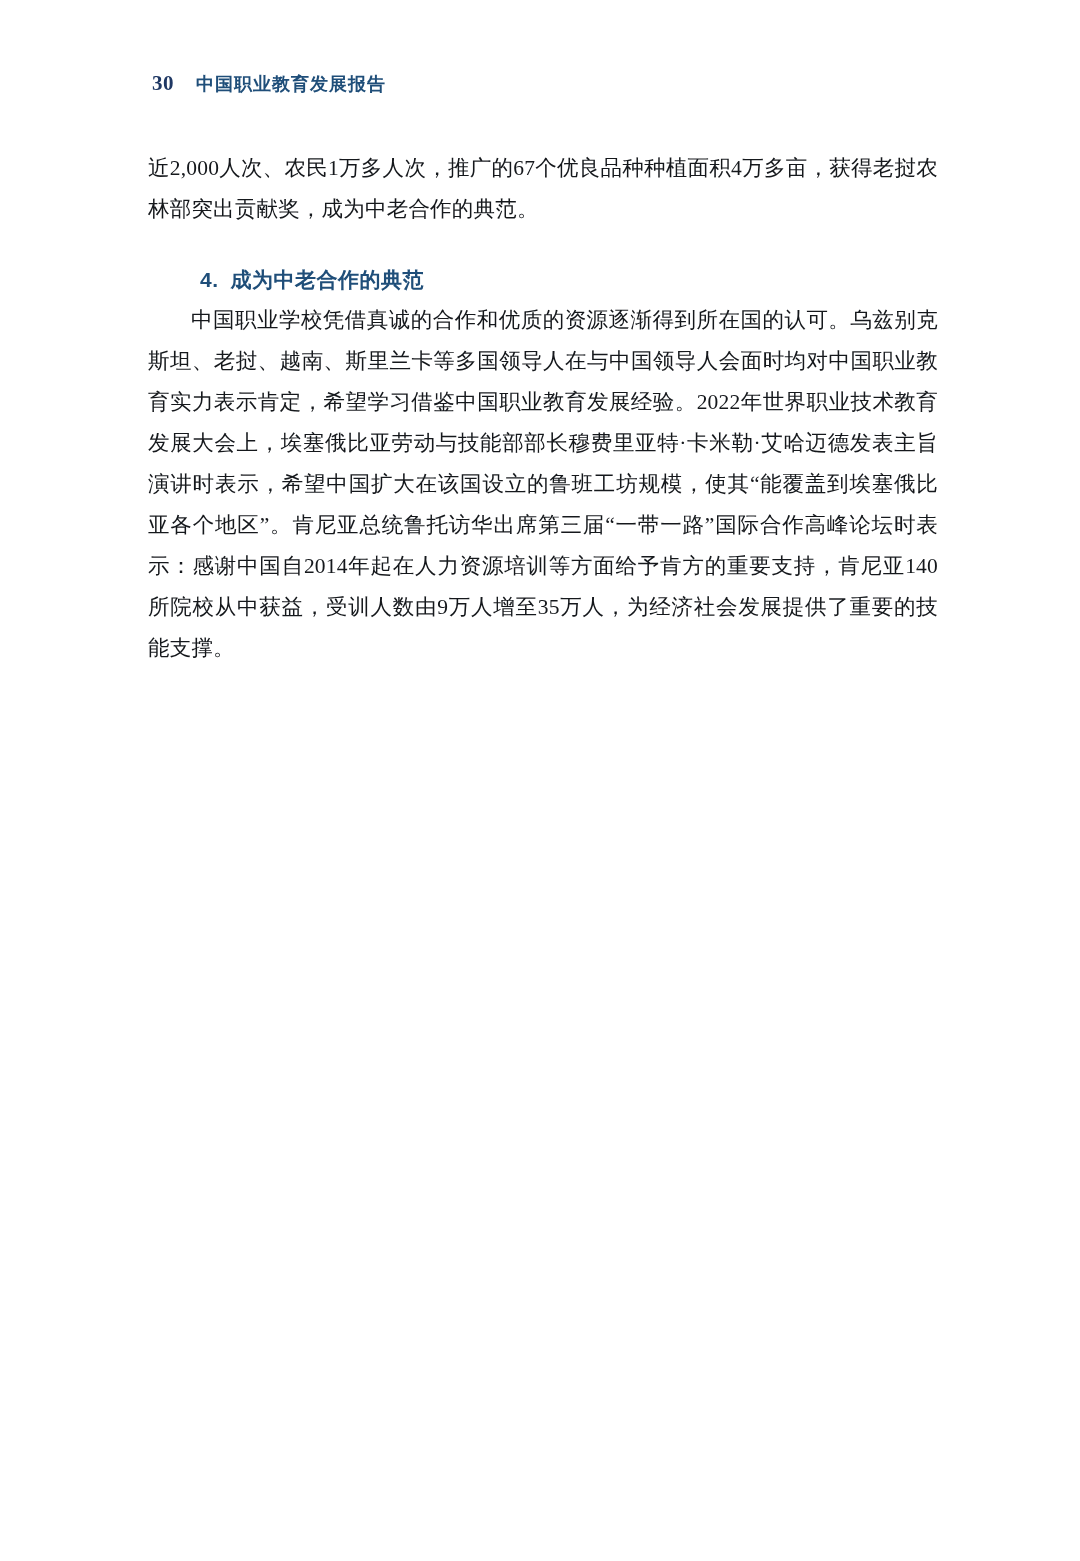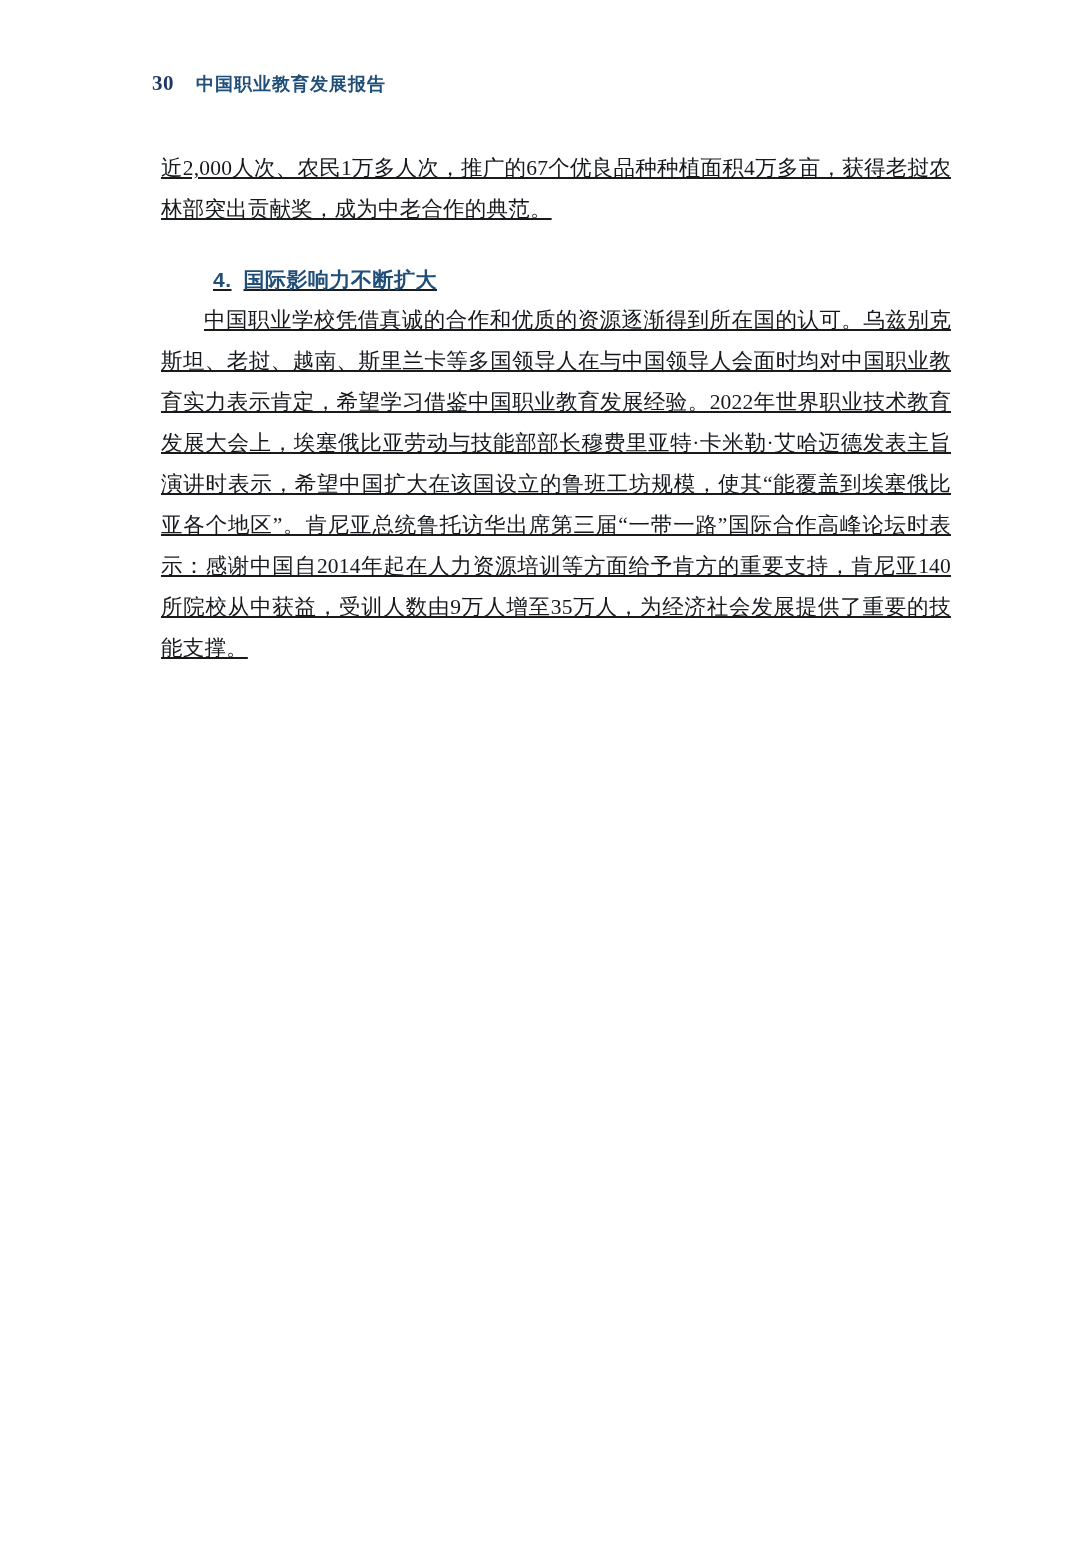--- a/index.html
+++ b/index.html
@@ -42,23 +42,22 @@
     font-family: "Liberation Sans", "DejaVu Sans", sans-serif;
     font-size: 18px;
     font-weight: 600;
     color: #1f4e79;
     letter-spacing: 1px;
     margin-top: 6px;
   }
   .content {
     position: absolute;
     top: 148px;
-    left: 161px;
+    left: 148px;
     width: 790px;
-    text-decoration: underline;
   }
   p.body-text {
     margin: 0;
     font-size: 21.5px;
     line-height: 41px;
     text-align: justify;
     text-justify: inter-ideograph;
     letter-spacing: 0.2px;
     color: #15181c;
   }
@@ -86,20 +85,20 @@
   <div class="header">
     <span class="page-number">30</span>
     <span class="running-title">中国职业教育发展报告</span>
   </div>
 
   <div class="content">
 
     <p class="body-text">近2,000人次、农民1万多人次，推广的67个优良品种种植面积4万多亩，获得老挝农林部突出贡献奖，成为中老合作的典范。</p>
 
     <div class="section-heading">
-      <span class="num">4.</span><span>国际影响力不断扩大</span>
+      <span class="num">4.</span><span>成为中老合作的典范</span>
     </div>
 
     <p class="body-text indent">中国职业学校凭借真诚的合作和优质的资源逐渐得到所在国的认可。乌兹别克斯坦、老挝、越南、斯里兰卡等多国领导人在与中国领导人会面时均对中国职业教育实力表示肯定，希望学习借鉴中国职业教育发展经验。2022年世界职业技术教育发展大会上，埃塞俄比亚劳动与技能部部长穆费里亚特·卡米勒·艾哈迈德发表主旨演讲时表示，希望中国扩大在该国设立的鲁班工坊规模，使其“能覆盖到埃塞俄比亚各个地区”。肯尼亚总统鲁托访华出席第三届“一带一路”国际合作高峰论坛时表示：感谢中国自2014年起在人力资源培训等方面给予肯方的重要支持，肯尼亚140所院校从中获益，受训人数由9万人增至35万人，为经济社会发展提供了重要的技能支撑。</p>
 
   </div>
 
 </div>
 
 </body></html>

